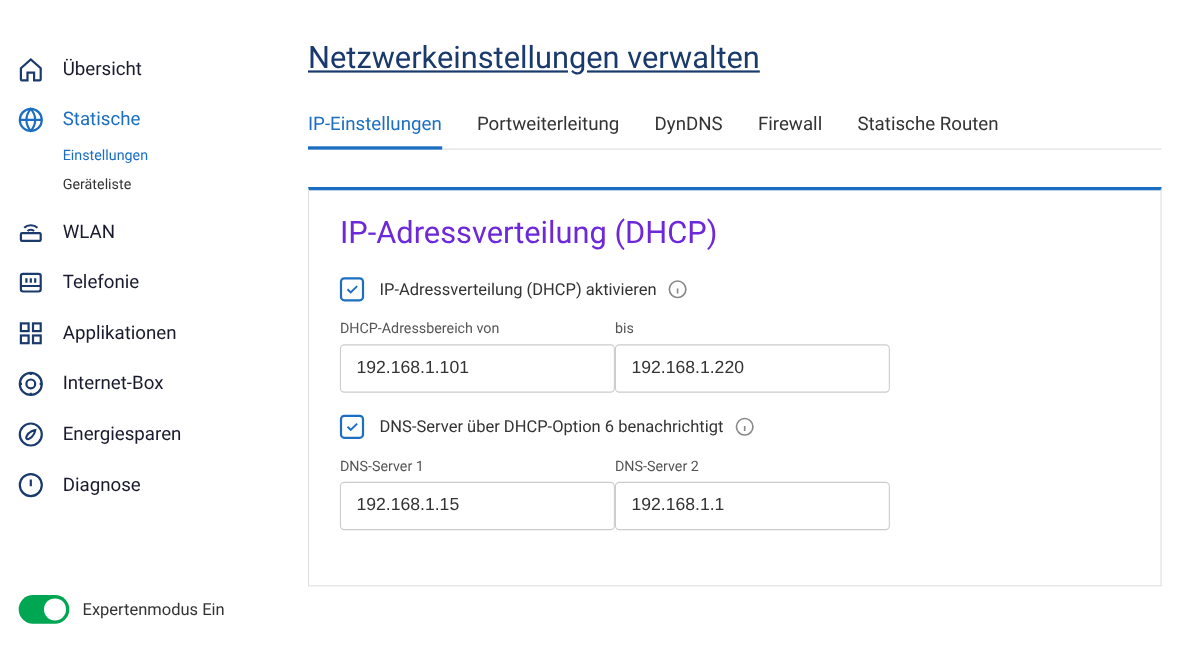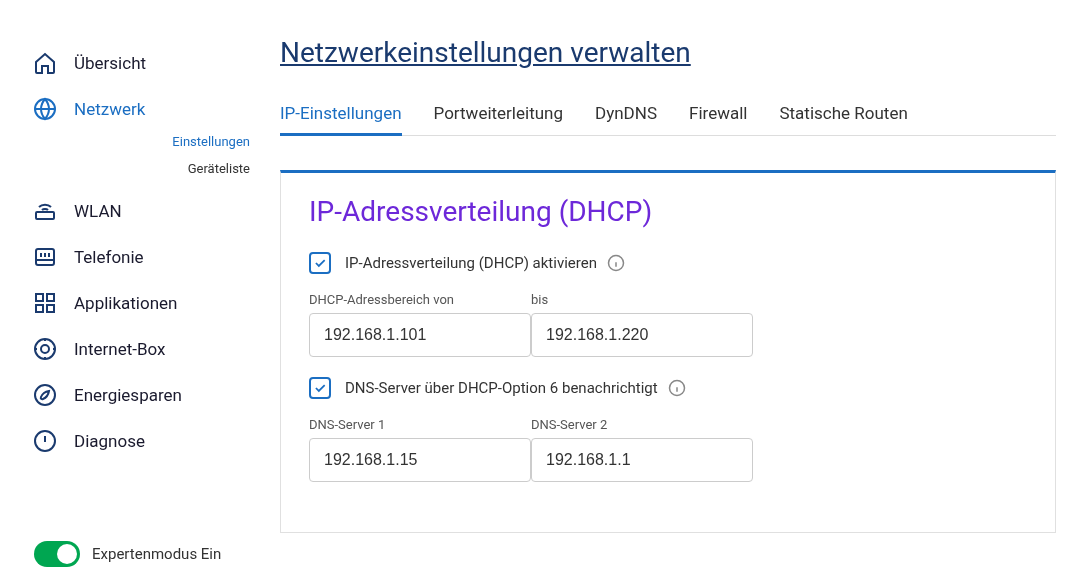--- a/index.html
+++ b/index.html
@@ -8,26 +8,25 @@
       font-size: 15px;
       color: #333;
       background: #fff;
       display: flex;
       width: 1086px;
       height: 587px;
       overflow: hidden;
     }
     .sidebar {
       width: 250px;
-      padding: 40px 0 20px 32px;
+      padding: 40px 0 20px 15px;
       display: flex;
       flex-direction: column;
       position: relative;
       flex-shrink: 0;
-      text-align: right;
     }
     .nav-item {
       display: flex;
       align-items: center;
       padding: 10px 0;
       cursor: pointer;
       color: #1a1a2e;
       font-size: 17px;
     }
     .nav-item.active {
@@ -164,21 +163,21 @@
     .field {
       display: flex;
       flex-direction: column;
     }
     .field label {
       font-size: 13px;
       color: #555;
       margin-bottom: 6px;
     }
     .field input {
-      width: 222px;
+      width: 250px;
       height: 44px;
       border: 1px solid #ccc;
       border-radius: 4px;
       padding: 0 14px;
       font-size: 16px;
       color: #333;
     }
     svg { display: block; }
   </style>
 </head>
@@ -195,21 +194,21 @@
     <span>Übersicht</span>
   </div>
 
   <div class="nav-item active">
     <span class="nav-icon">
       <svg width="24" height="24" viewBox="0 0 24 24" fill="none" stroke="currentColor" stroke-width="2">
           <circle cx="12" cy="12" r="10"></circle>
           <path d="M2 12h20M12 2c2.5 3 4 7 4 10s-1.5 7-4 10c-2.5-3-4-7-4-10s1.5-7 4-10z"></path>
         </svg>
     </span>
-    <span>Netzwerk</span>
+    <span>Statische</span>
   </div>
   <div class="sub-items">
     <div class="sub-item active">Einstellungen</div>
     <div class="sub-item">Geräteliste</div>
   </div>
 
   <div class="nav-item">
     <span class="nav-icon">
       <svg width="24" height="24" viewBox="0 0 24 24" fill="none" stroke="currentColor" stroke-width="2">
           <rect x="3" y="13" width="18" height="7" rx="1"></rect>

